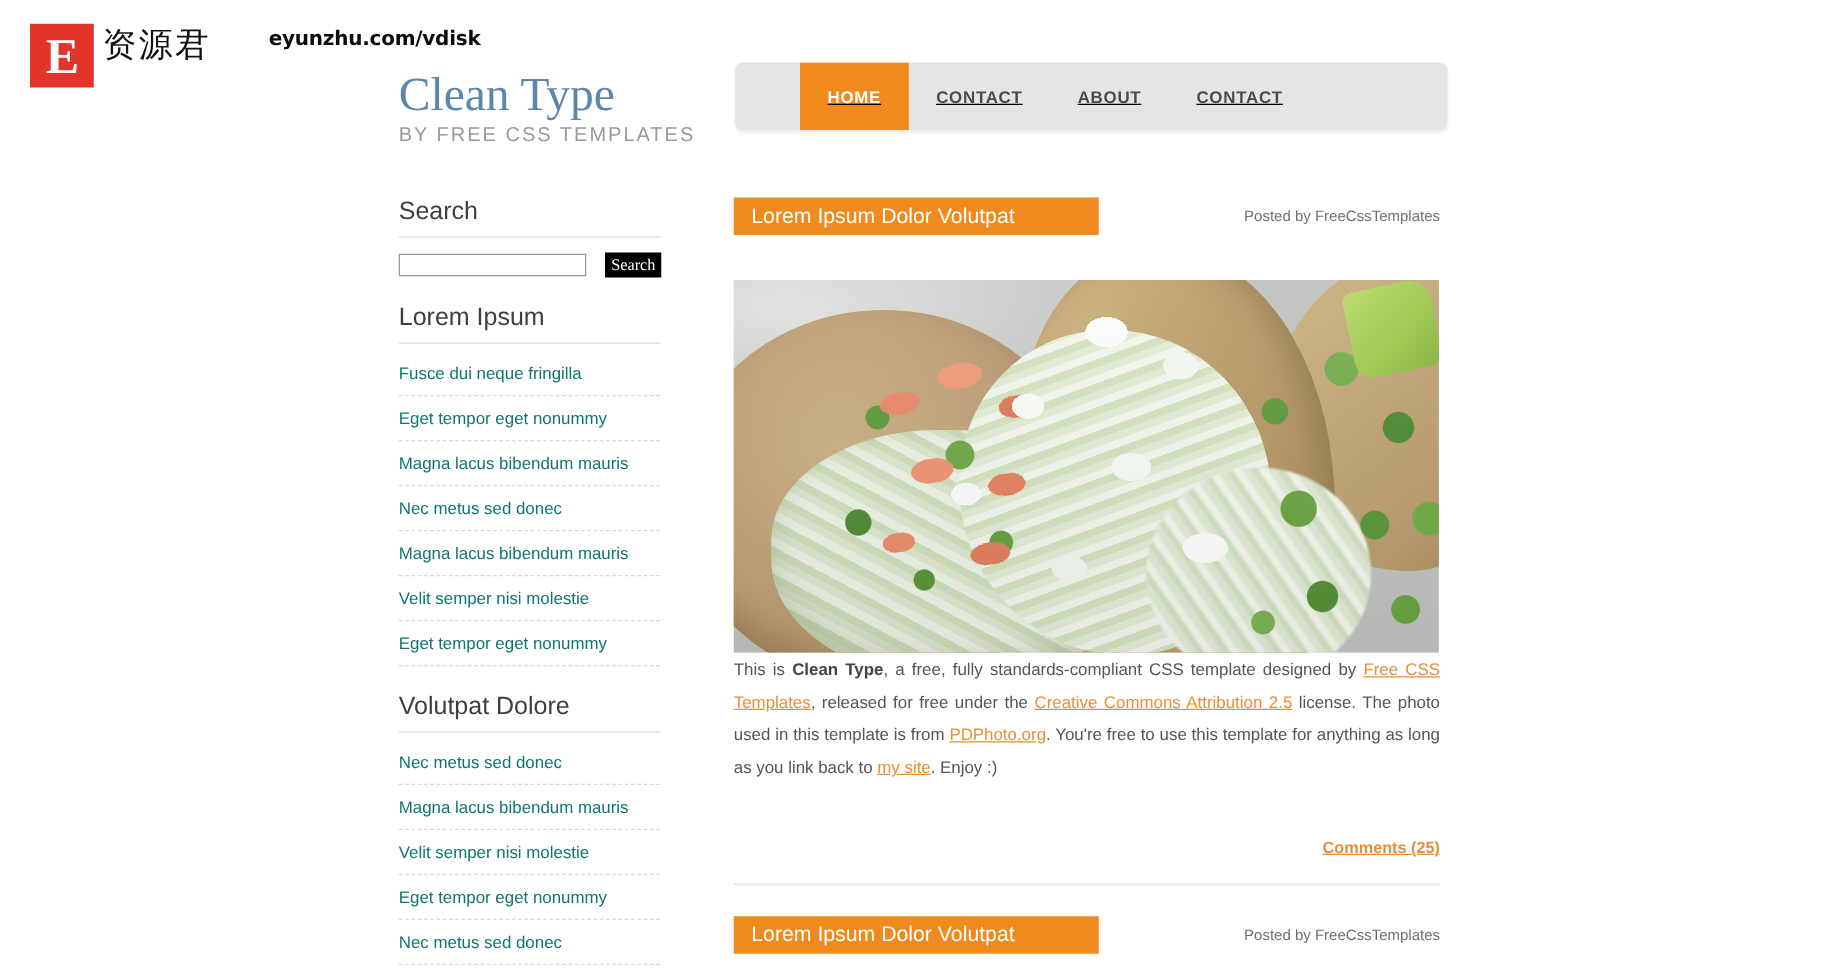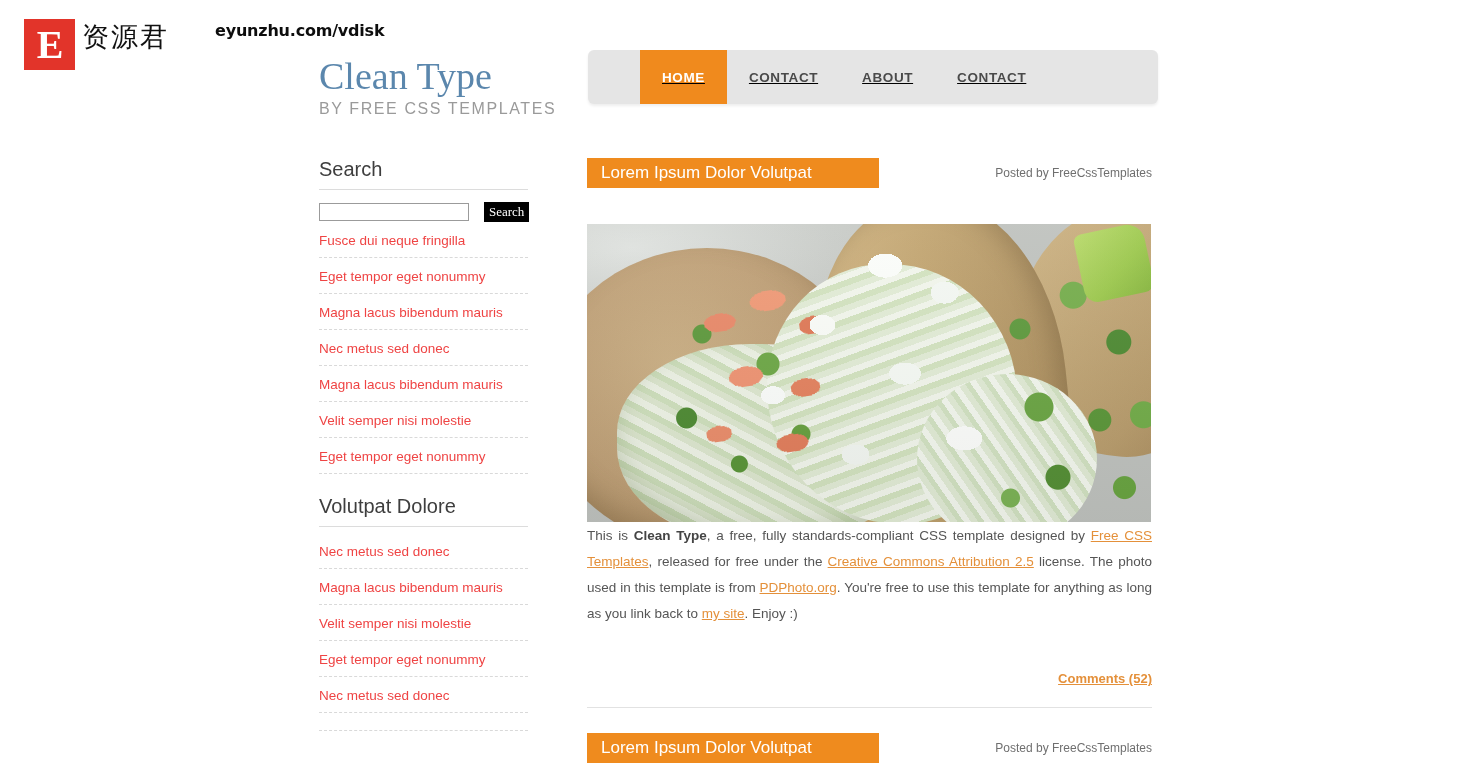--- a/index.html
+++ b/index.html
@@ -109,21 +109,21 @@
     padding: 3px 5px;
     cursor: pointer;
     line-height: 14px;
   }
   .side-list { list-style: none; margin: 0; padding: 0; }
   .side-list li {
     border-bottom: 1px dashed #d9d9d9;
     padding: 9px 0 8px 0;
   }
   .side-list li a {
-    color: #ef4444; text-decoration: none; font-size: 13.5px;
+    color: #0f766e; text-decoration: none; font-size: 13.5px;
   }
 
   
   .content { position: absolute; left: 587px; top: 158px; width: 565px; }
   .post-head { display: flex; align-items: flex-start; justify-content: space-between; gap: 21px; }
   .post-title {
     background: #ef8b1e; color: #ffffff;
     font-size: 17px; font-weight: normal;
     padding: 5px 14px 6px 14px;
     width: 292px;
@@ -289,20 +289,21 @@
   </div>
 
   <div class="sidebar">
 
     <h3 class="side-head">Search</h3>
     <div class="search-row">
       <input class="search-input" type="text" value="" style="">
       <button class="search-btn">Search</button>
     </div>
 
+    <h3 class="side-head second">Lorem Ipsum</h3>
     <ul class="side-list">
       <li><a href="#">Fusce dui neque fringilla</a></li>
       <li><a href="#">Eget tempor eget nonummy</a></li>
       <li><a href="#">Magna lacus bibendum mauris</a></li>
       <li><a href="#">Nec metus sed donec</a></li>
       <li><a href="#">Magna lacus bibendum mauris</a></li>
       <li><a href="#">Velit semper nisi molestie</a></li>
       <li><a href="#">Eget tempor eget nonummy</a></li>
     </ul>
 
@@ -336,21 +337,21 @@
       <div class="ph cilantro-r"></div>
       <div class="ph tomato"></div>
       <div class="ph onion"></div>
       <div class="ph lime"></div>
       <div class="ph photo-sheen"></div>
     </div>
 
     <p class="post-body"><span>This is </span><b>Clean Type</b><span>, a free, fully standards-compliant CSS template designed by </span><a href="#">Free CSS Templates</a><span>, released for free under the </span><a href="#">Creative Commons Attribution 2.5</a><span> license. The photo used in this template is from </span><a href="#">PDPhoto.org</a><span>. You're free to use this template for anything as long as you link back to </span><a href="#">my site</a><span>. Enjoy :)</span></p>
 
     <div class="comments-row">
-      <a href="#">Comments (52)</a>
+      <a href="#">Comments (25)</a>
     </div>
 
     <div class="post-divider"></div>
 
     <div class="post-head second">
       <h2 class="post-title">Lorem Ipsum Dolor Volutpat</h2>
       <div class="post-meta">Posted by FreeCssTemplates</div>
     </div>
 
   </div>

